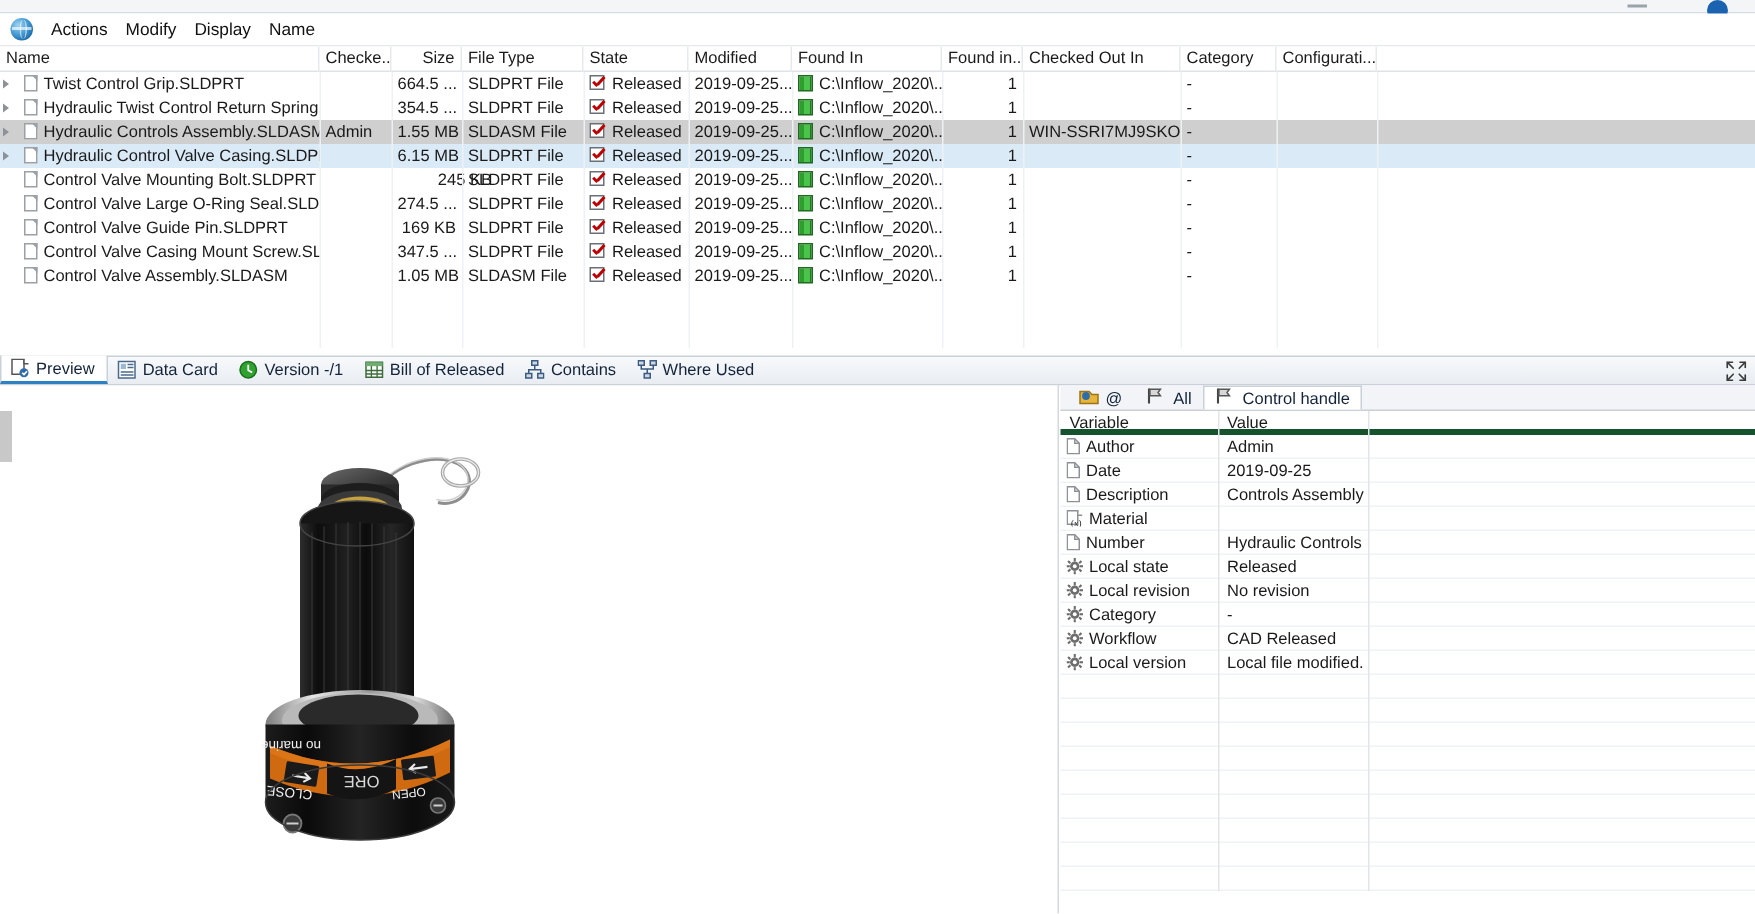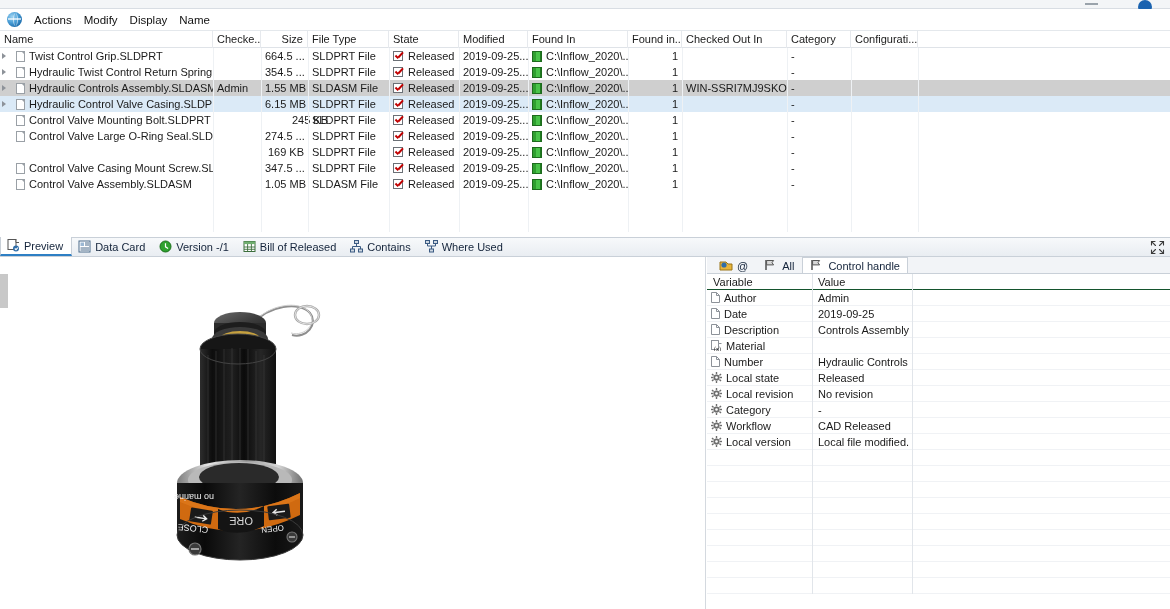--- a/index.html
+++ b/index.html
@@ -218,21 +218,21 @@
     height: 16px; display: flex; align-items: center; gap: 4px;
     padding: 0 7px; font-size: 11px; color: #13233a; white-space: nowrap;
     border: 1px solid transparent; border-bottom: 0;
   }
   .dc-tab.active {
     background: #ffffff; border-color: #c9d0d8;
   }
   .dc-grid { position: relative; }
   .dc-head {
     height: 16px; display: flex; font-size: 11px; color: #1a1a1a;
-    border-bottom: 1px solid #14532d;
+    border-bottom: 4px solid #14532d;
   }
   .dc-col-a { width: 105px; padding-left: 6px; line-height: 16px; }
   .dc-col-b { width: 100px; padding-left: 6px; line-height: 16px; }
   .dc-row {
     height: 16px; display: flex; font-size: 11px; color: #1a1a1a;
     border-bottom: 1px solid #f0f2f5; align-items: center;
   }
   .dc-name { width: 105px; padding-left: 4px; display: flex; align-items: center; gap: 4px; white-space: nowrap; overflow: hidden; }
   .dc-val { width: 100px; padding-left: 6px; white-space: nowrap; overflow: hidden; }
   .dc-rest { flex: 1 1 auto; }
@@ -346,20 +346,21 @@
           <div class="cell" style="left: 308px; width: 81px;">SLDPRT File</div>
           <div class="cell" style="left: 389px; width: 70px;"><span class="chk"></span><span>Released</span></div>
           <div class="cell" style="left: 459px; width: 69px;">2019-09-25...</div>
           <div class="cell" style="left: 528px; width: 100px;"><span class="folder-ico"></span><span>C:\Inflow_2020\...</span></div>
           <div class="cell ralign" style="left: 628px; width: 54px;">1</div>
           <div class="cell" style="left: 682px; width: 105px;"></div>
           <div class="cell" style="left: 787px; width: 64px;">-</div>
           <div class="cell" style="left: 851px; width: 67px;"></div>
         </div>
         <div class="row">
+          <div class="cell" style="left: 0px; width: 213px; padding-left: 16px;"><span class="doc-ico"></span><span>Control Valve Guide Pin.SLDPRT</span></div>
           <div class="cell" style="left: 213px; width: 48px;"></div>
           <div class="cell ralign" style="left: 261px; width: 47px;">169 KB</div>
           <div class="cell" style="left: 308px; width: 81px;">SLDPRT File</div>
           <div class="cell" style="left: 389px; width: 70px;"><span class="chk"></span><span>Released</span></div>
           <div class="cell" style="left: 459px; width: 69px;">2019-09-25...</div>
           <div class="cell" style="left: 528px; width: 100px;"><span class="folder-ico"></span><span>C:\Inflow_2020\...</span></div>
           <div class="cell ralign" style="left: 628px; width: 54px;">1</div>
           <div class="cell" style="left: 682px; width: 105px;"></div>
           <div class="cell" style="left: 787px; width: 64px;">-</div>
           <div class="cell" style="left: 851px; width: 67px;"></div>

